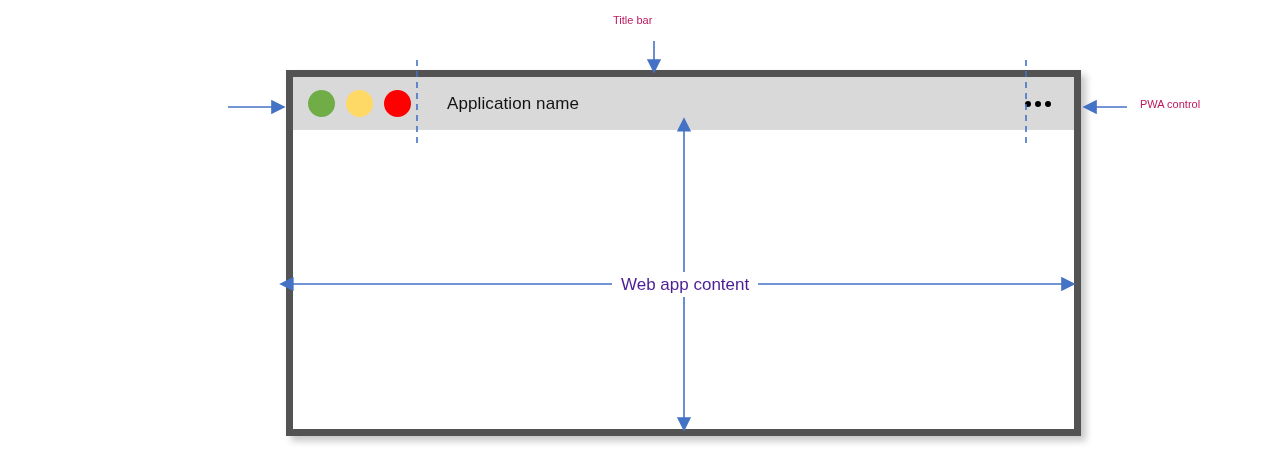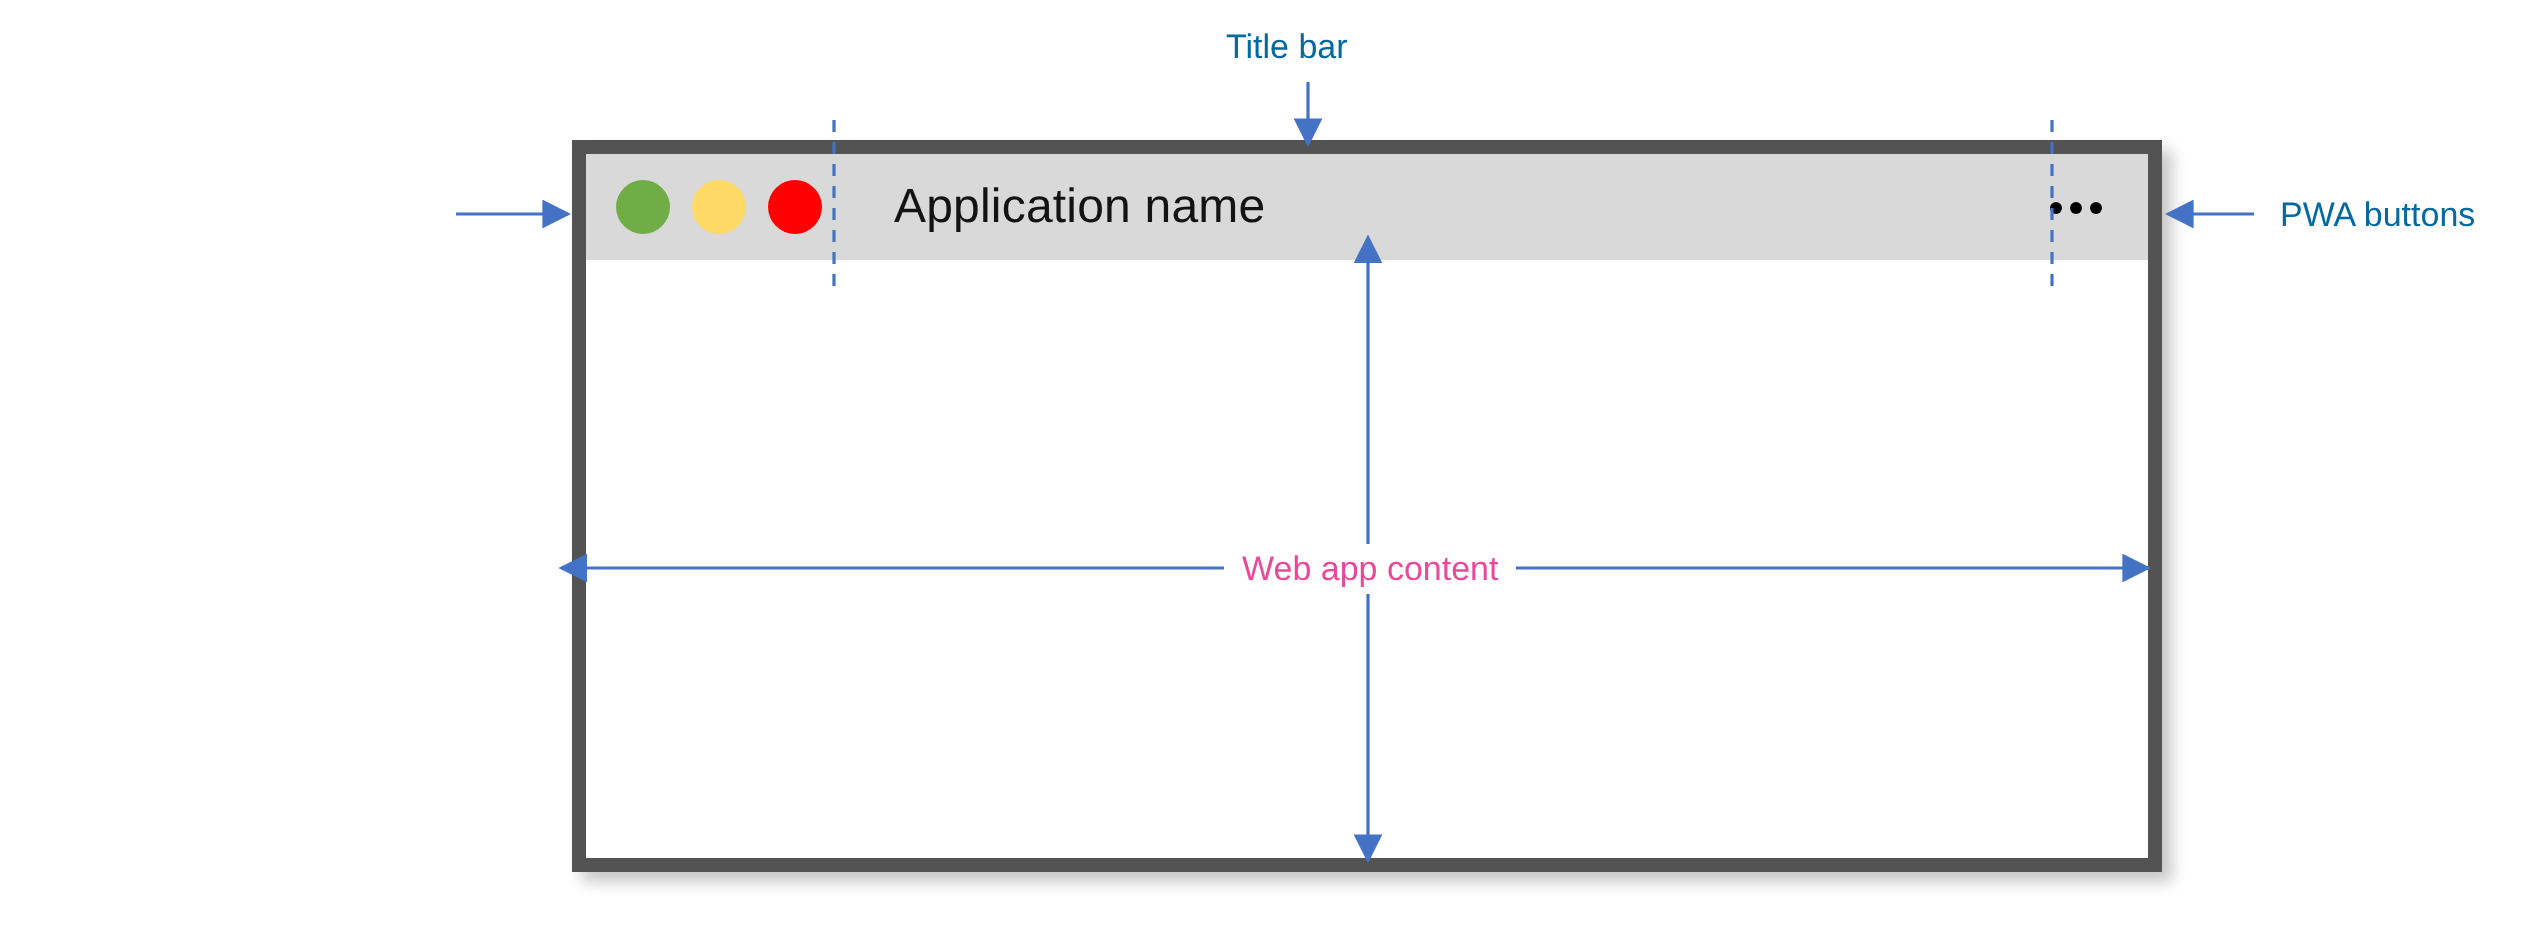--- a/index.html
+++ b/index.html
@@ -52,21 +52,21 @@
     height: 27px;
     border-radius: 50%;
     display: block;
   }
   .dot-green  { background: #70ad47; }
   .dot-yellow { background: #ffd966; }
   .dot-red    { background: #fe0000; }
 
   .app-title {
     margin-left: 36px;
-    font-size: 24px;
+    font-size: 17px;
     color: #131313;
     white-space: nowrap;
     letter-spacing: 0.1px;
   }
 
   .pwa-buttons {
     position: absolute;
     right: 18px;
     top: 50%;
     transform: translateY(-50%);
@@ -88,37 +88,37 @@
     left: 0;
     top: 53px;
     right: 0;
     bottom: 0;
     background: #ffffff;
   }
 
   
   .anno-label {
     position: absolute;
-    font-size: 17px;
-    color: #0369a1;
+    font-size: 11px;
+    color: #be185d;
     white-space: nowrap;
     line-height: 1;
   }
   .anno-svg {
     position: absolute;
     left: 0;
     top: 0;
     width: 1265px;
     height: 469px;
     pointer-events: none;
   }
   .content-label {
     position: absolute;
     font-size: 17px;
-    color: #ec4899;
+    color: #4c1d95;
     white-space: nowrap;
     background: #ffffff;
     padding: 0 9px;
     line-height: 1;
   }
 </style>
 </head>
 <body>
 
 <div id="canvas">
@@ -170,17 +170,17 @@
     <line x1="292" y1="284" x2="612" y2="284" stroke="#4472c4" stroke-width="1.6" marker-start="url(#arrowStart)"></line>
     <line x1="758" y1="284" x2="1074" y2="284" stroke="#4472c4" stroke-width="1.6" marker-end="url(#arrowEnd)"></line>
 
     <line x1="684" y1="130" x2="684" y2="272" stroke="#4472c4" stroke-width="1.6" marker-start="url(#arrowStart)"></line>
     <line x1="684" y1="297" x2="684" y2="430" stroke="#4472c4" stroke-width="1.6" marker-end="url(#arrowEnd)"></line>
   </svg>
 
   <div class="anno-label" style="left: 613px; top: 15px;">Title bar</div>
 
 
-  <div class="anno-label" style="left: 1140px; top: 99px;">PWA buttons</div>
+  <div class="anno-label" style="left: 1140px; top: 99px;">PWA control</div>
 
   <div class="content-label" style="left: 612px; top: 276px;">Web app content</div>
 
 </div>
 
 </body></html>

